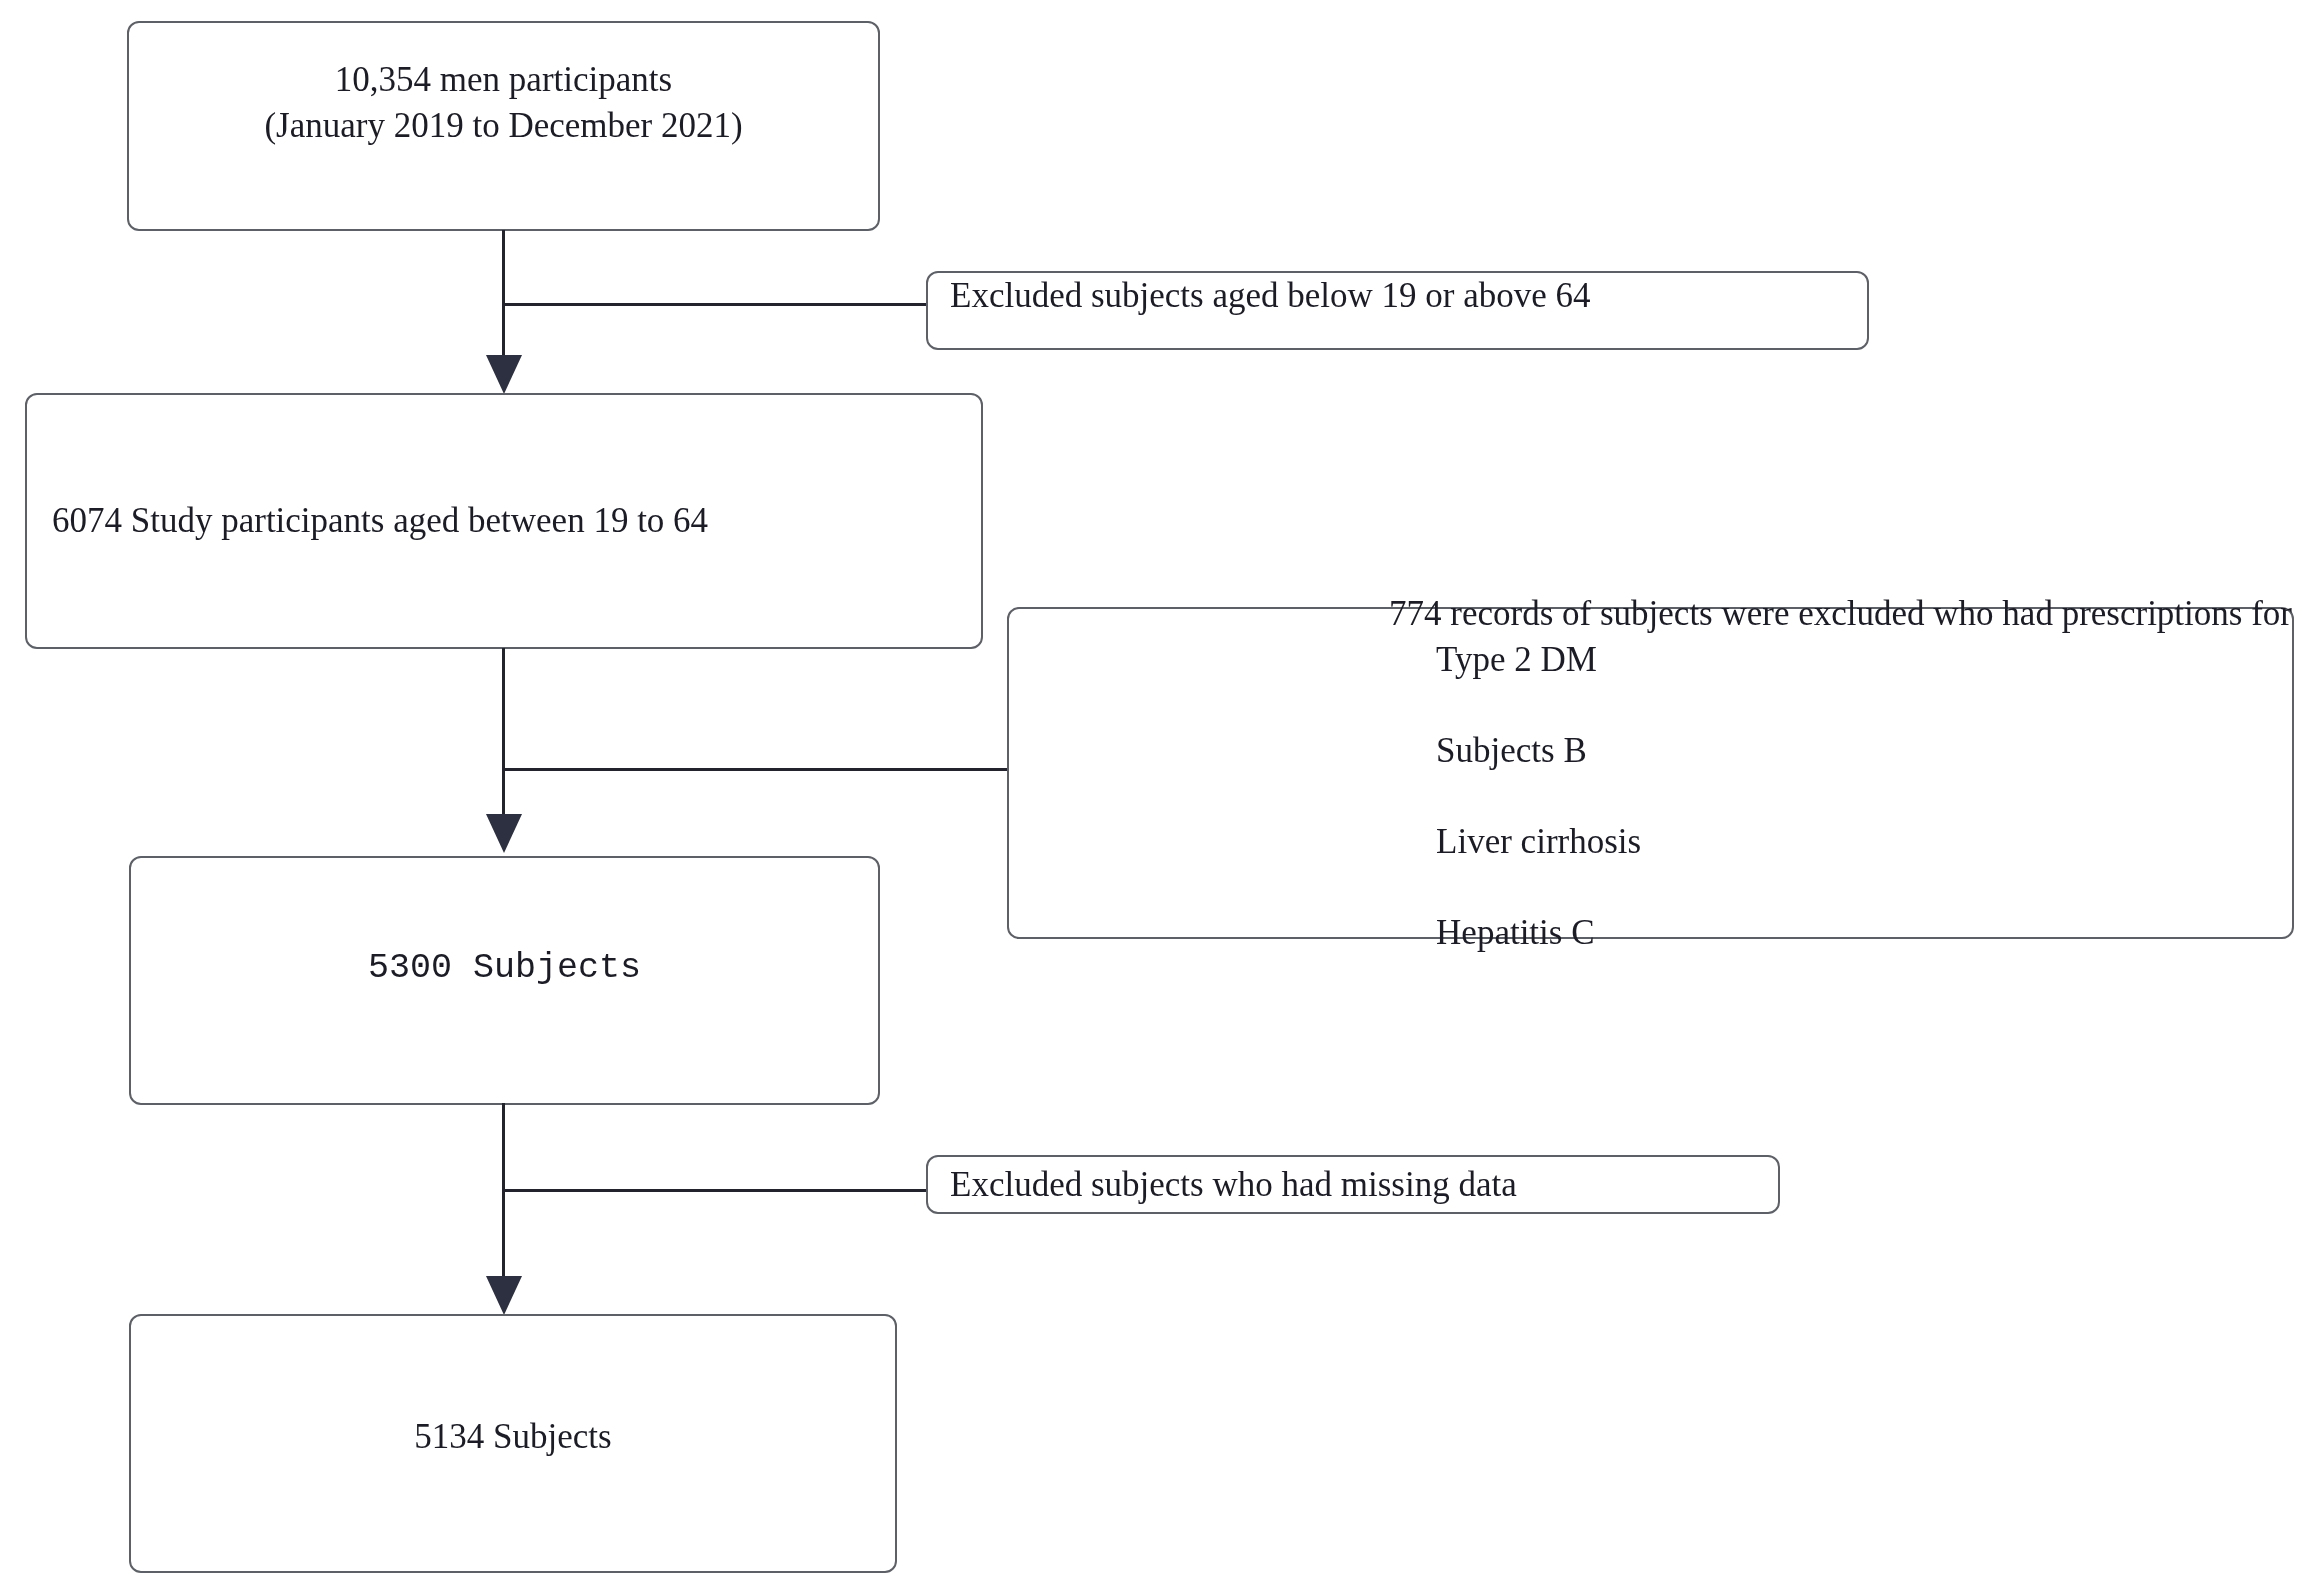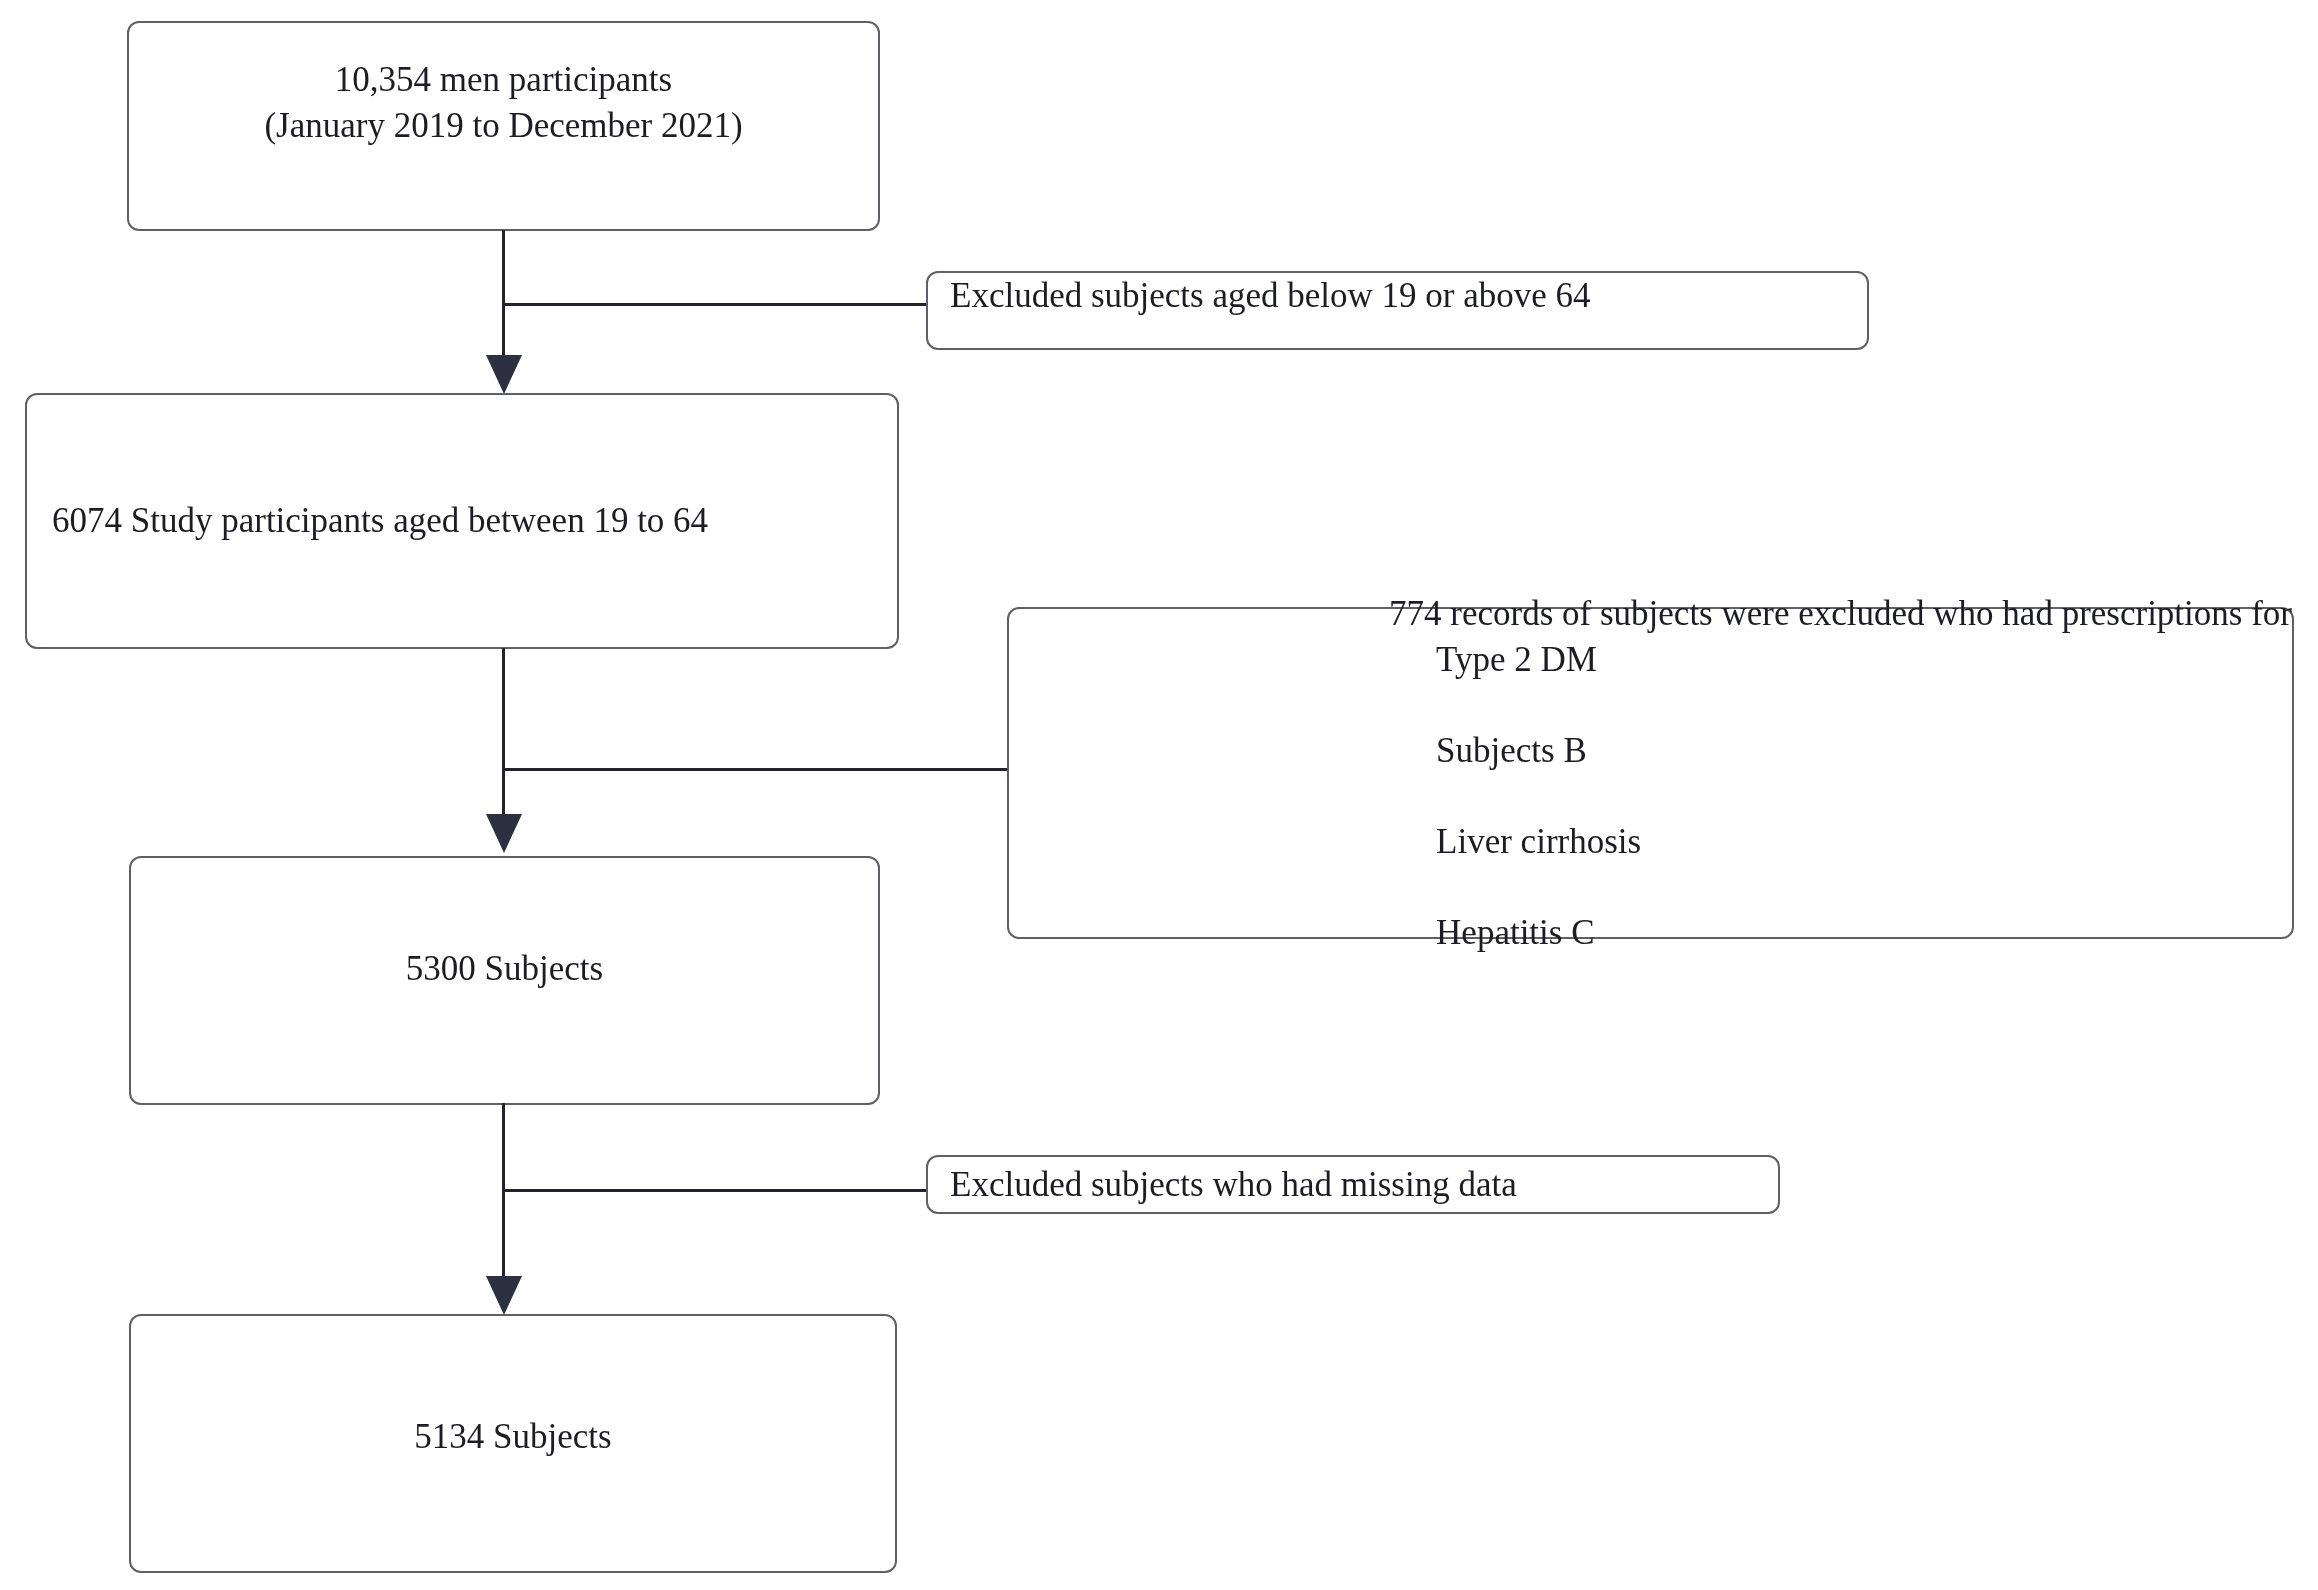--- a/index.html
+++ b/index.html
@@ -32,30 +32,30 @@
   }
 
   
   #node-cohort {
     left: 127px; top: 21px; width: 753px; height: 210px;
     align-items: flex-start; justify-content: center;
   }
   #node-cohort .txt { text-align: center; padding-top: 34px; }
 
   #node-aged {
-    left: 25px; top: 393px; width: 874px; height: 256px;
+    left: 25px; top: 393px; width: 958px; height: 256px;
     align-items: center; justify-content: flex-start;
   }
   #node-aged .txt { text-align: left; padding-left: 25px; }
 
   #node-s5300 {
     left: 129px; top: 856px; width: 751px; height: 249px;
     align-items: center; justify-content: center;
   }
-  #node-s5300 .txt { text-align: right; position: relative; top: -12px; }
+  #node-s5300 .txt { text-align: right; position: relative; top: -12px; font-family: Liberation Mono, monospace; }
 
   #node-s5134 {
     left: 129px; top: 1314px; width: 768px; height: 259px;
     align-items: center; justify-content: center;
   }
   #node-s5134 .txt { text-align: right; position: relative; top: -6.8px; }
 
   
   #node-excl-age {
     left: 926px; top: 271px; width: 943px; height: 79px;

